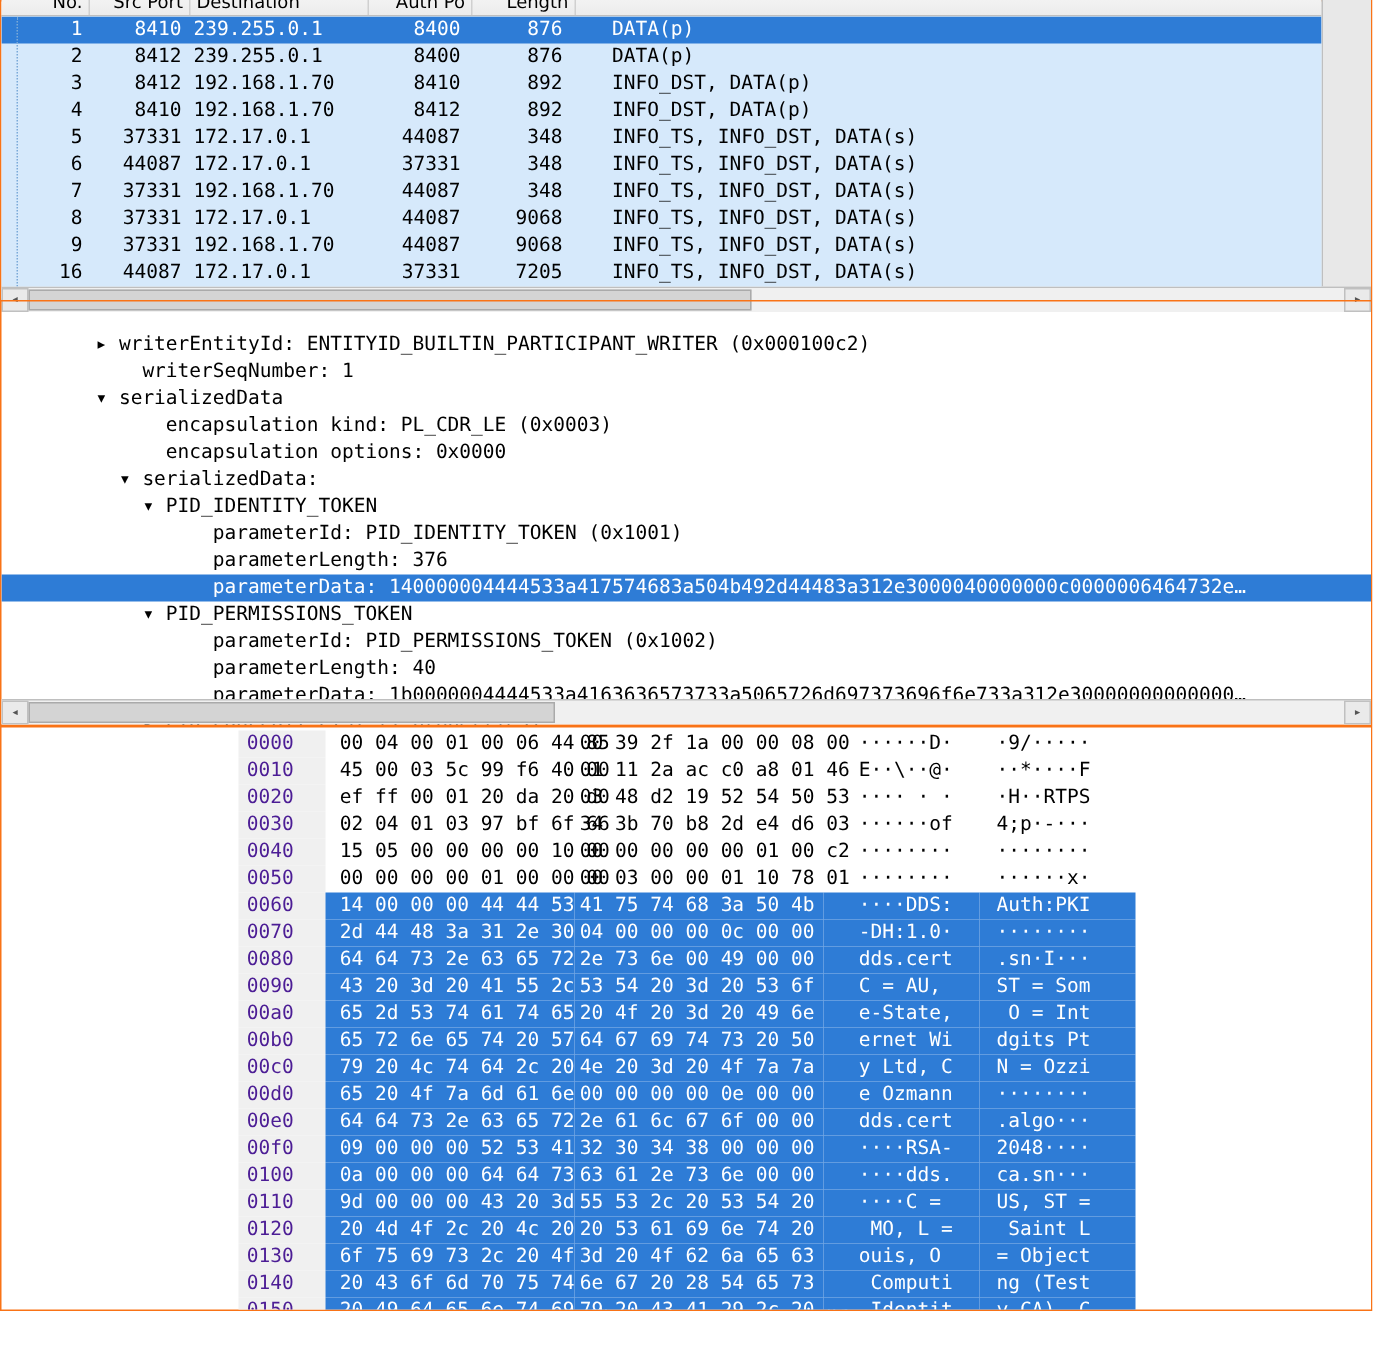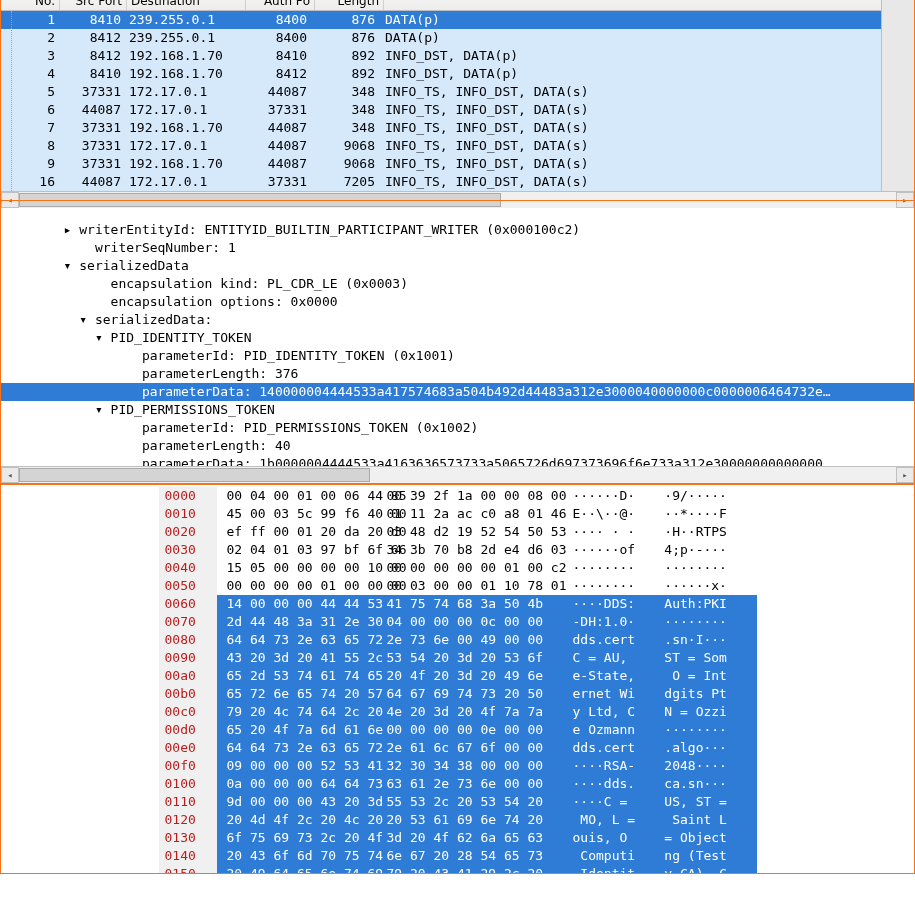--- a/index.html
+++ b/index.html
@@ -69,21 +69,21 @@
     bottom: 0;
     border-left: 1px dotted #7aa9d8;
     pointer-events: none;
   }
   .c-no      { width: 50px; text-align: right; }
   .c-src     { width: 58px; text-align: right; }
   .c-dst     { width: 110px; }
   .c-dpt     { width: 60px; text-align: right; }
   .c-len     { width: 60px; text-align: right; }
   .c-info    { flex: 1; }
-  .plist-row .c-info { padding-left: 6px; }
+  .plist-row .c-info { padding-left: 6px; margin-left: 23px; }
   .right-scroll-gutter {
     width: 32px;
     background: #e8e8e8;
     border-left: 1px solid #bfbfbf;
   }
   .plist-outer {
     display: flex;
   }
   .plist-left {
     flex: 1;
@@ -151,21 +151,21 @@
   .hex-inner {
     padding: 2px 0 0 0;
     line-height: 18px;
     white-space: pre;
   }
   .hex-line {
     display: flex;
   }
   .hex-offset {
     width: 48px;
-    color: #b91c1c;
+    color: #4c1d95;
     background: #f0f0f0;
     text-align: left;
     padding: 0 4px 0 6px;
   }
   .hex-bytes {
     width: 154px;
     padding: 0 2px 0 10px;
   }
   .hex-bytes2 {
     width: 160px;

